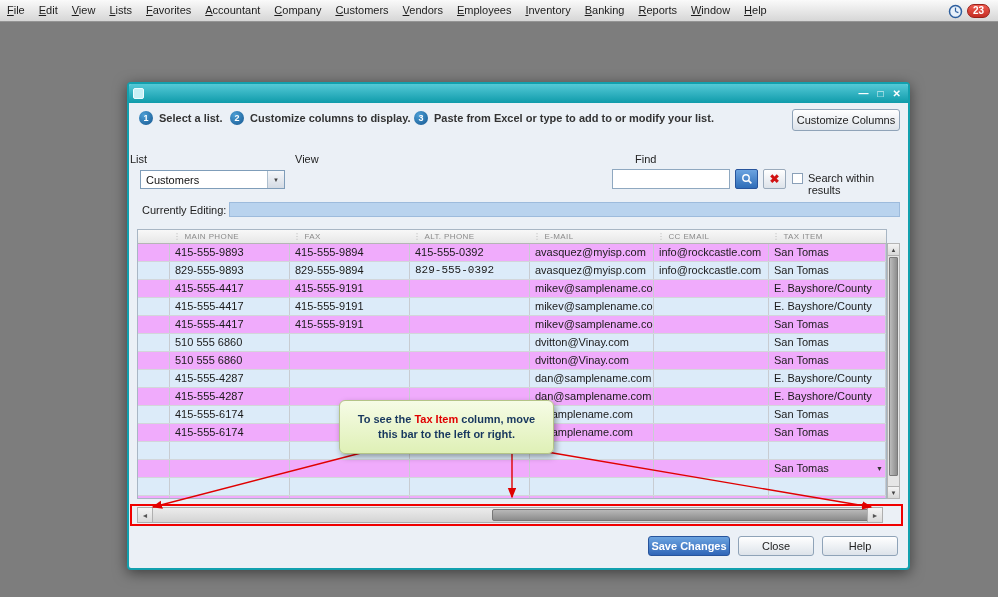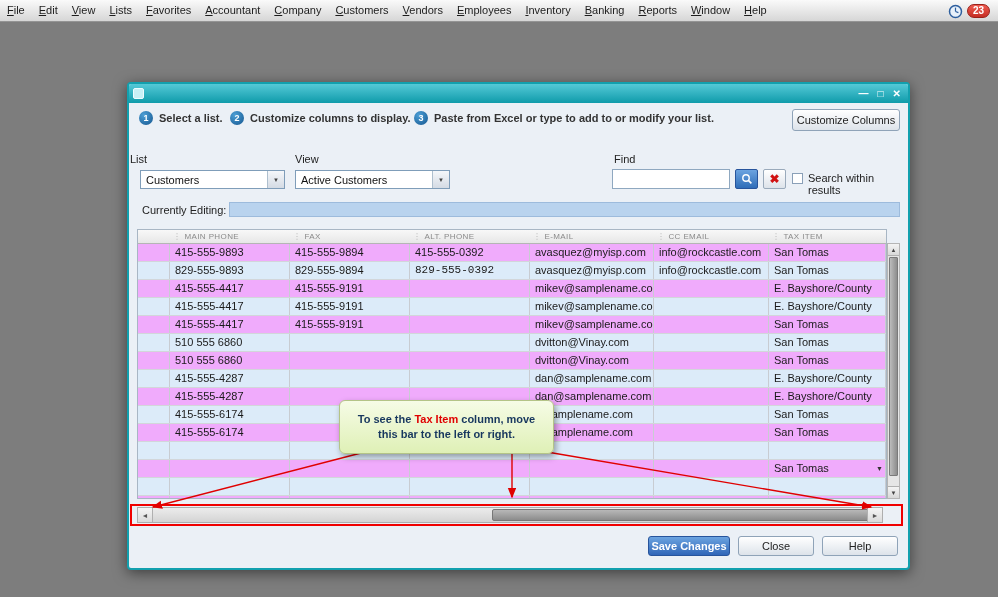--- a/index.html
+++ b/index.html
@@ -180,26 +180,22 @@
   </div>
   <div class="btn btn-light btn-customize">Customize Columns</div>
 
   <div class="field-label" style="left:1px; top:69px;">List</div>
   <div class="combo" style="left:11px; top:86px; width:145px;">
     <div class="combo-text">Customers</div>
     <div class="combo-arrow">▼</div>
   </div>
 
   <div class="field-label" style="left:166px; top:69px;">View</div>
-  <div class="combo" style="left:166px; top:86px; width:155px;">
-    <div class="combo-text">Active Customers</div>
-    <div class="combo-arrow">▼</div>
-  </div>
-
-  <div class="field-label" style="left:485px; top:69px;">Find</div>
+
+  <div class="field-label" style="left:506px; top:69px;">Find</div>
   <input class="find-input" value="" style="">
   <div class="icon-btn search-btn">
     <svg width="12" height="12" viewBox="0 0 12 12">
       <circle cx="5" cy="5" r="3.2" fill="none" stroke="#fff" stroke-width="1.4"></circle>
       <line x1="7.4" y1="7.4" x2="10.4" y2="10.4" stroke="#fff" stroke-width="1.6"></line>
     </svg>
   </div>
   <div class="icon-btn clear-btn">✖</div>
   <div class="checkbox"></div>
   <div class="sw-label">Search within results</div>

